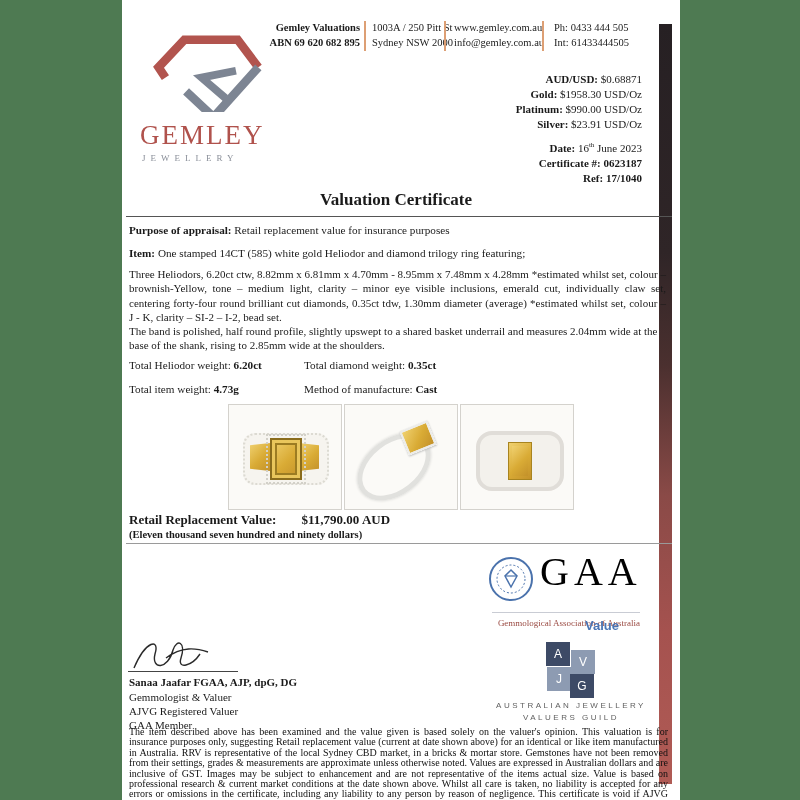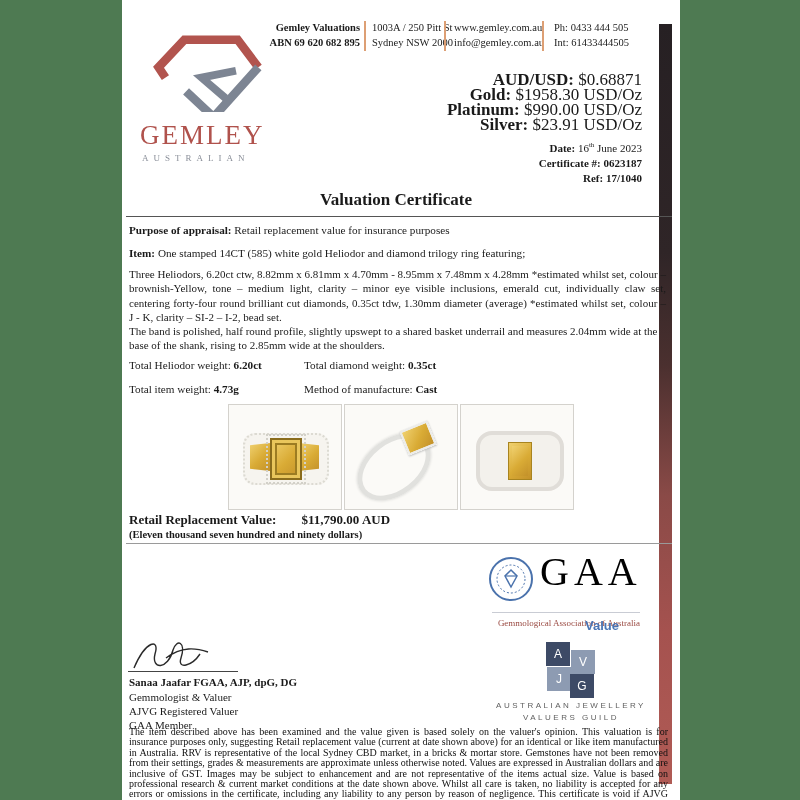--- a/index.html
+++ b/index.html
@@ -23,21 +23,21 @@
   .hdr-col.c2{left:250px;}
   .hdr-col.c3{left:332px;}
   .hdr-col.c4{left:432px;}
   .hdr-sep{position:absolute;top:21px;width:2px;height:30px;background:#dd9f74;}
   .hdr-sep.s1{left:242px;} .hdr-sep.s2{left:322px;} .hdr-sep.s3{left:420px;}
   
   .logo-wrap{position:absolute;left:14px;top:26px;width:170px;}
   .logo-brand{color:#b0524c;font-size:27px;letter-spacing:2px;margin-top:4px;text-align:left;padding-left:4px;}
   .logo-sub{color:#8a8f99;font-size:9px;letter-spacing:5px;padding-left:6px;margin-top:2px;}
   
-  .rates{position:absolute;right:38px;top:72px;text-align:right;font-size:17px;line-height:15px;}
+  .rates{position:absolute;right:38px;top:72px;text-align:right;font-size:11px;line-height:15px;}
   .rates b{font-weight:bold;}
   .meta{position:absolute;right:38px;top:138px;text-align:right;font-size:11px;line-height:15px;font-weight:bold;}
   .meta .rg{font-weight:normal;text-align:center;}
   sup{font-size:7px;vertical-align:super;}
   
   .doc-title{position:absolute;left:0;right:10px;top:190px;text-align:center;font-size:17px;font-weight:bold;}
   .title-rule{position:absolute;left:4px;right:8px;top:216px;border-top:1.5px solid #555;}
   
   .line{position:absolute;left:7px;right:14px;font-size:11.2px;}
   .purpose{top:224px;} .item{top:247px;}
@@ -129,21 +129,21 @@
     <div>Int: 61433444505</div>
   </div>
 
   <div class="logo-wrap">
     <svg width="150" height="86" viewBox="0 0 150 100">
       <path d="M22 60 L14 48 L44 16 L106 16 L130 48" fill="none" stroke="#b2544e" stroke-width="10"></path>
       <path d="M130 48 L78 106 L46 76" fill="none" stroke="#7d8593" stroke-width="10"></path>
       <path d="M104 52 L64 60 L92 84" fill="none" stroke="#7d8593" stroke-width="9"></path>
     </svg>
     <div class="logo-brand">GEMLEY</div>
-    <div class="logo-sub">AUSTRALIAN</div>
+    <div class="logo-sub">JEWELLERY</div>
   </div>
 
   <div class="rates">
     <div><b>AUD/USD:</b> <span>$0.68871</span></div>
     <div><b>Gold:</b> <span>$1958.30 USD/Oz</span></div>
     <div><b>Platinum:</b> <span>$990.00 USD/Oz</span></div>
     <div><b>Silver:</b> <span>$23.91 USD/Oz</span></div>
   </div>
 
   <div class="meta">

